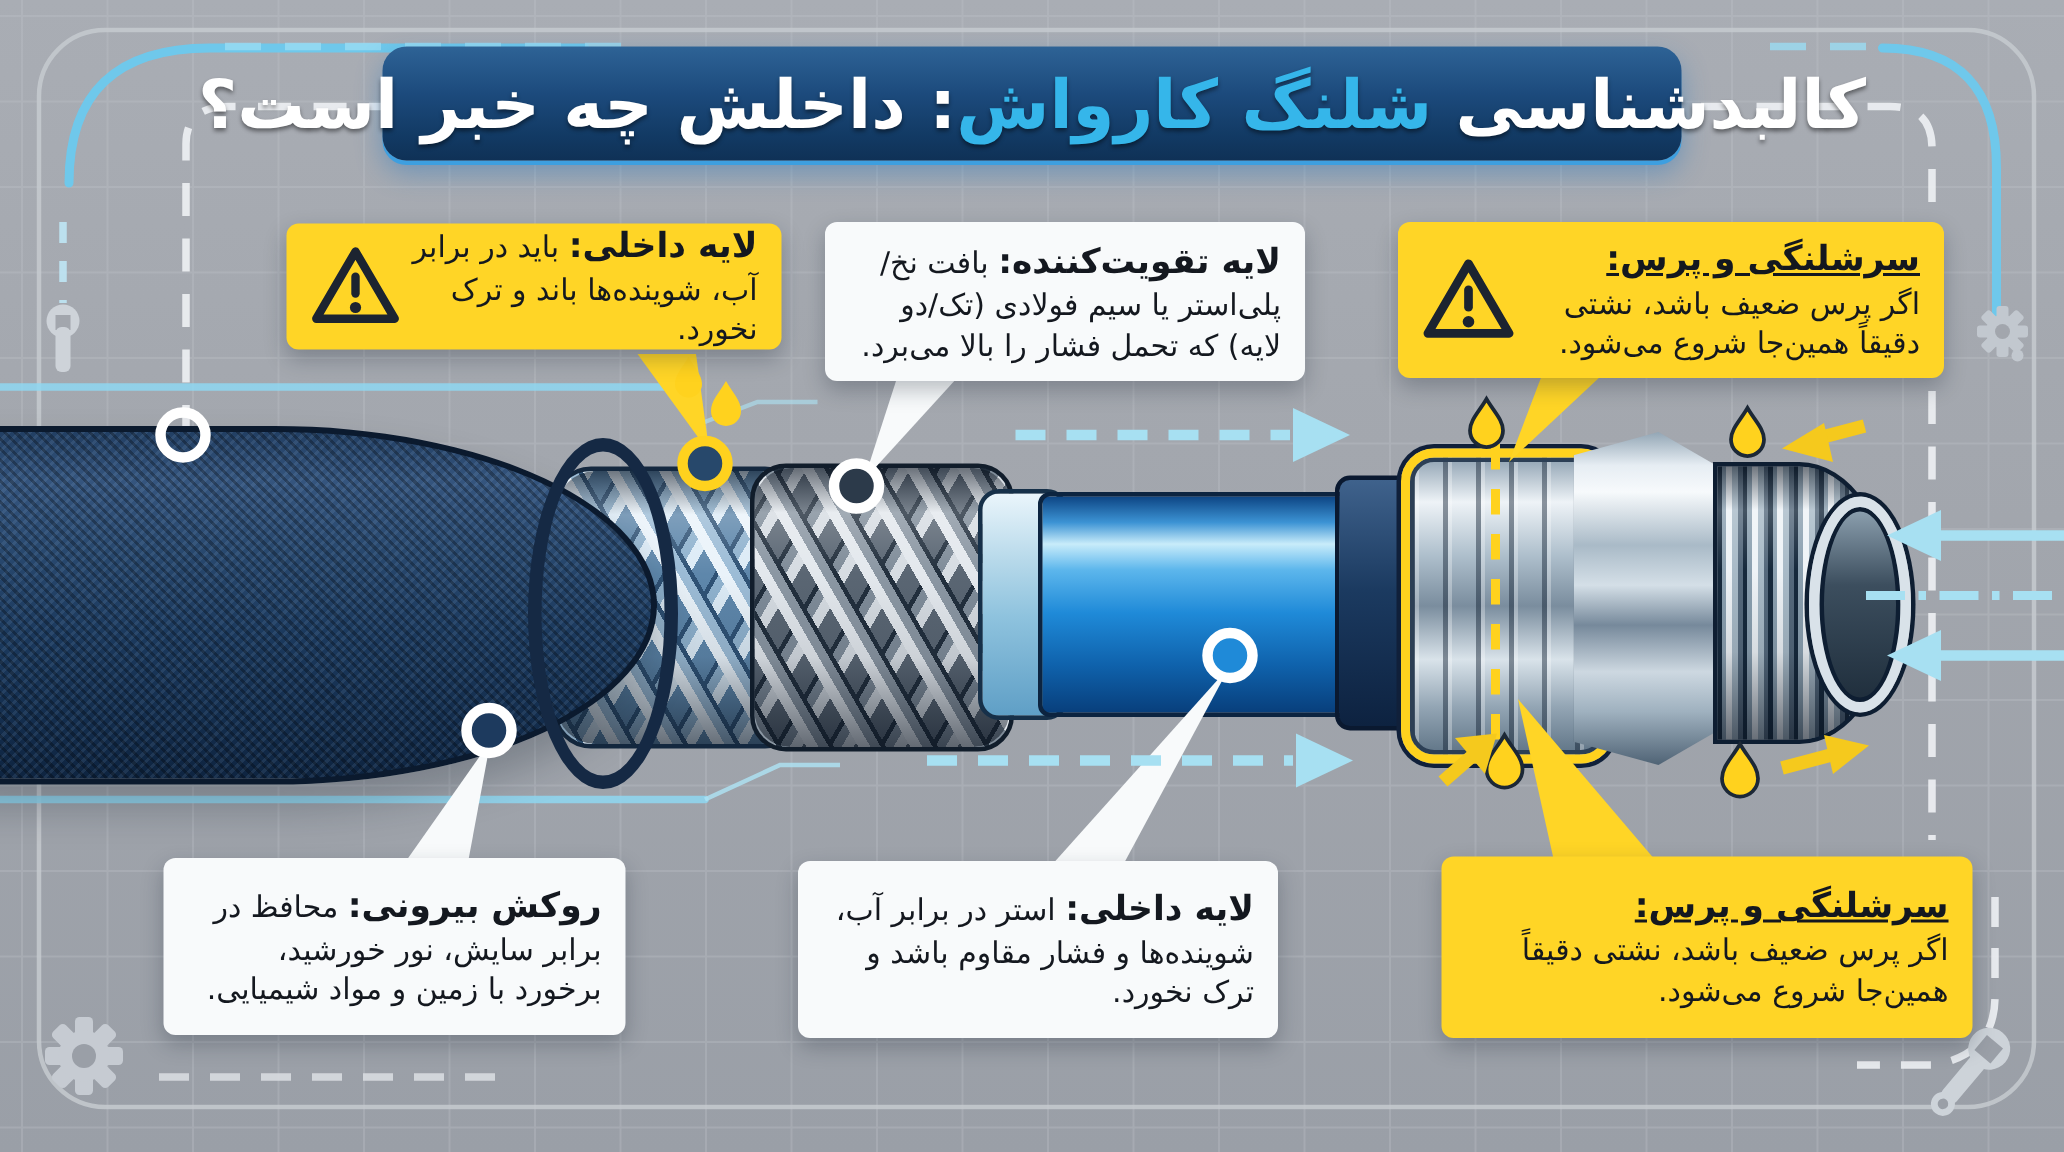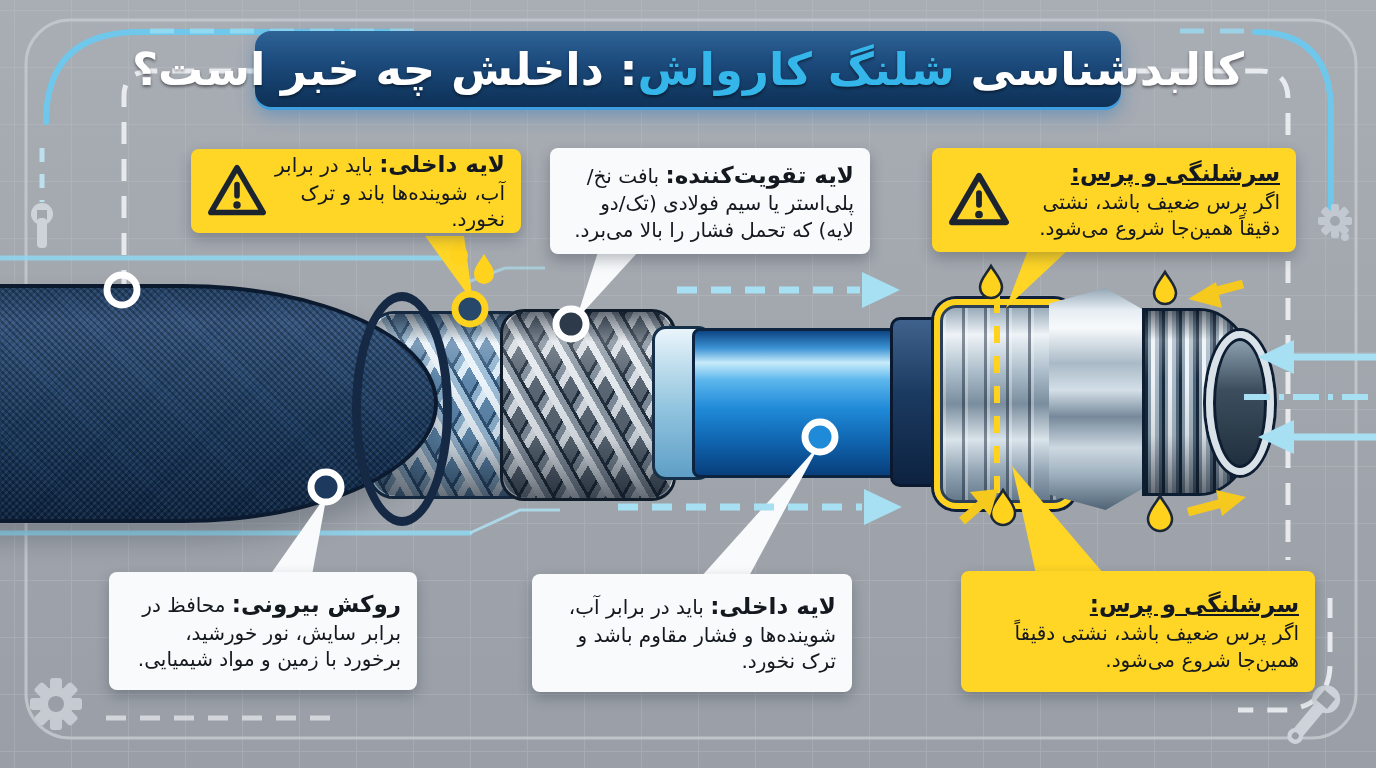--- a/index.html
+++ b/index.html
@@ -238,19 +238,19 @@
         <circle cx="32" cy="45" r="4" fill="#1c2430"></circle>
     </svg>
     <p dir="rtl"><b class="block">سرشلنگی و پرس:</b><span>اگر پرس ضعیف باشد، نشتی دقیقاً همین‌جا شروع می‌شود.</span></p>
   </div>
 
   <div class="callout white" id="co-outer">
     <p dir="rtl"><b>روکش بیرونی:</b> <span>محافظ در برابر سایش، نور خورشید، برخورد با زمین و مواد شیمیایی.</span></p>
   </div>
 
   <div class="callout white" id="co-inner-bot">
-    <p dir="rtl"><b>لایه داخلی:</b> <span>باید در برابر آب، شوینده‌ها و فشار مقاوم باشد و ترک نخورد.</span></p>
+    <p dir="rtl"><b>لایه داخلی:</b> <span>استر در برابر آب، شوینده‌ها و فشار مقاوم باشد و ترک نخورد.</span></p>
   </div>
 
   <div class="callout yellow" id="co-fit-bot">
     <p dir="rtl"><b class="block">سرشلنگی و پرس:</b><span>اگر پرس ضعیف باشد، نشتی دقیقاً همین‌جا شروع می‌شود.</span></p>
   </div>
 </div>
 
 </body></html>

